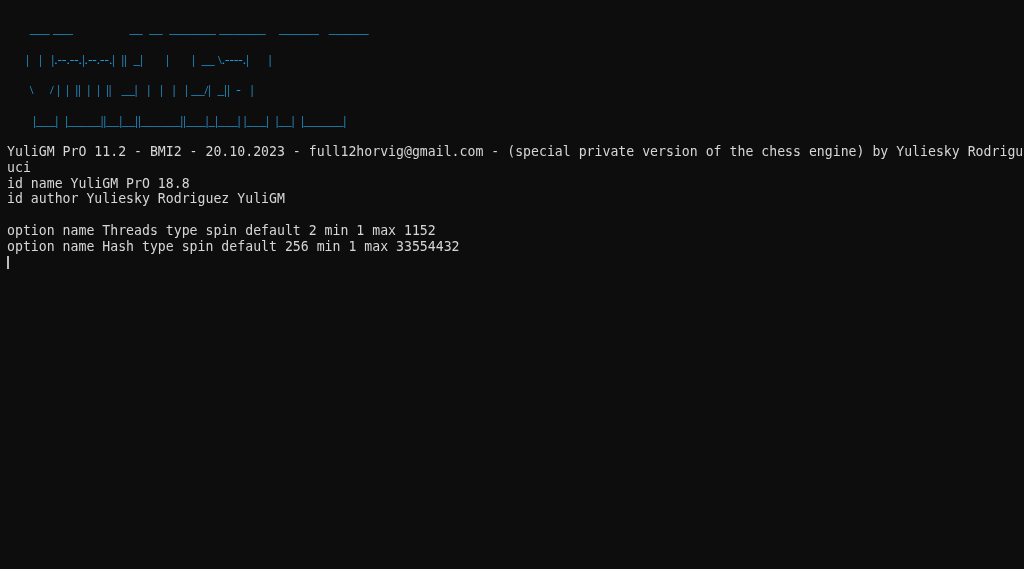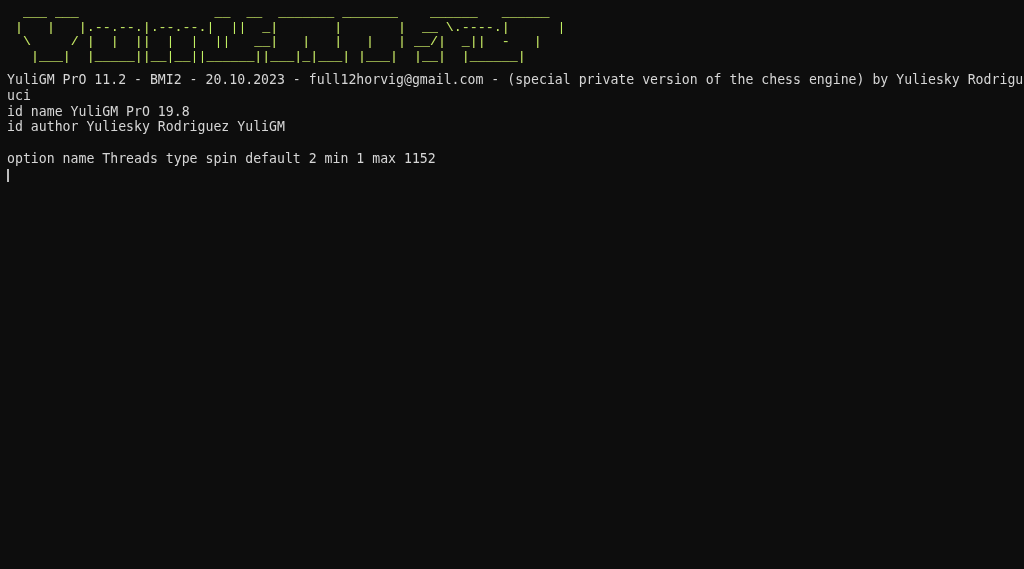--- a/index.html
+++ b/index.html
@@ -15,27 +15,27 @@
   }
   #terminal {
     width: 1024px;
     height: 569px;
     background: #0d0d0d;
     box-sizing: border-box;
     padding: 6px 0 0 7px;
     position: relative;
   }
   .banner {
-    color: #bef264;
-    font-family: Liberation Mono, monospace;
+    color: #0ea5e9;
+    font-family: Liberation Serif, serif;
     font-size: 13.3px;
     line-height: 14.6px;
     white-space: pre;
     letter-spacing: 0px;
-    margin: 0;
+    margin: 16px;
     padding: 0;
     text-shadow: 0 0 1px rgba(201,54,74,0.35);
   }
   .output {
     margin-top: 8px;
   }
   .line {
     color: #d6d6d6;
     font-family: "DejaVu Sans Mono", "Liberation Mono", monospace;
     font-size: 13.2px;
@@ -69,20 +69,21 @@
   <div class="banner-wrap">
     <pre class="banner">  ___ ___                 __  __  _______ _______    ______   ______</pre>
     <pre class="banner"> |   |   |.--.--.|.--.--.|  ||  _|       |       |  __ \.----.|      |</pre>
     <pre class="banner">  \     / |  |  ||  |  |  ||   __|   |   |   |   | __/|  _||  -   |</pre>
     <pre class="banner">   |___|  |_____||__|__||______||___|_|___| |___|  |__|  |______|</pre>
   </div>
 
   <div class="output">
     <pre class="line">YuliGM PrO 11.2 - BMI2 - 20.10.2023 - full12horvig@gmail.com - (special private version of the chess engine) by Yuliesky Rodriguez Garcia</pre>
     <pre class="line">uci</pre>
-    <pre class="line">id name YuliGM PrO 19.8</pre>
+    <pre class="line">id name YuliGM PrO 18.8</pre>
     <pre class="line">id author Yuliesky Rodriguez YuliGM</pre>
     <pre class="line blank"></pre>
     <pre class="line">option name Threads type spin default 2 min 1 max 1152</pre>
+    <pre class="line">option name Hash type spin default 256 min 1 max 33554432</pre>
     <div class="cursorline"><span class="cursor"></span></div>
   </div>
 
 </div>
 
 </body></html>

